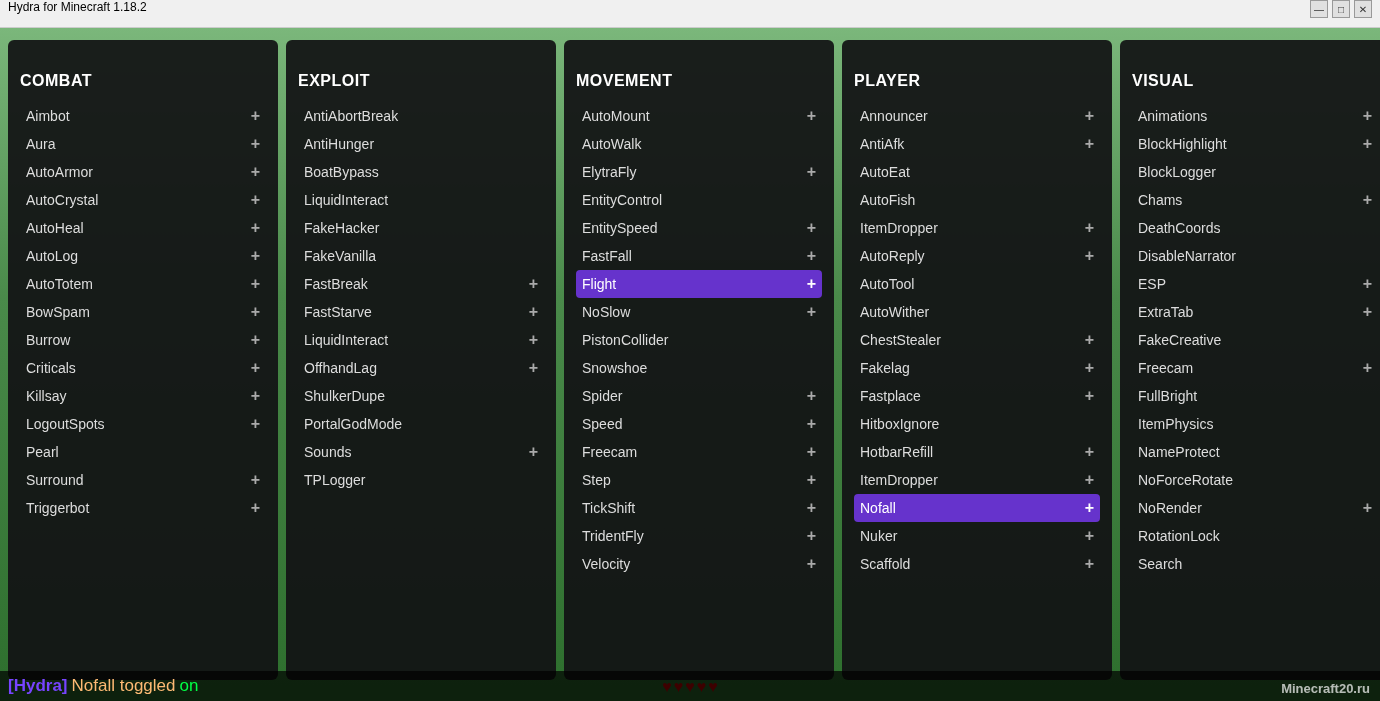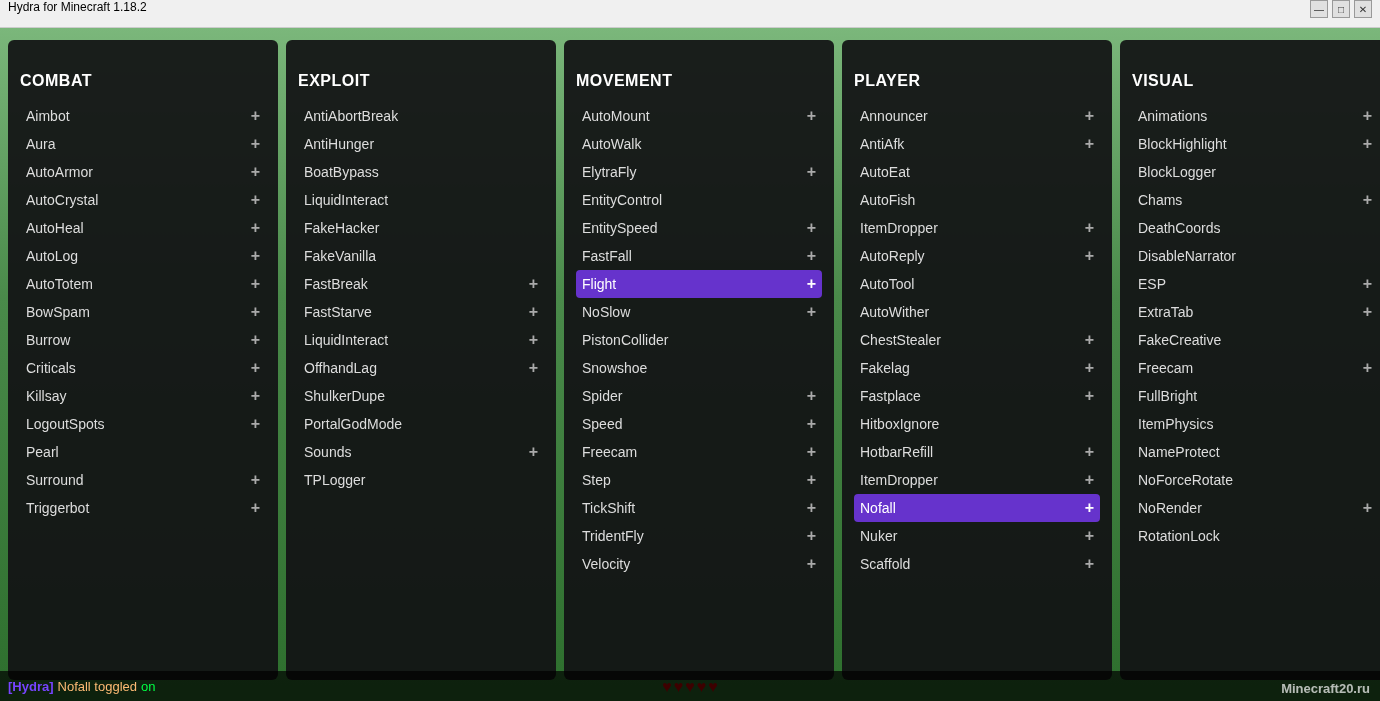--- a/index.html
+++ b/index.html
@@ -104,21 +104,21 @@
     .status-bar {
       position: absolute;
       bottom: 0;
       left: 0;
       right: 0;
       height: 30px;
       background: rgba(0,0,0,0.7);
       display: flex;
       align-items: center;
       padding: 0 8px;
-      font-size: 13px;
+      font-size: 17px;
       margin-top: 34px;
     }
     .status-prefix {
       color: #7744ff;
       font-weight: bold;
       margin-right: 4px;
     }
     .status-text {
       color: #fdba74;
     }
@@ -457,20 +457,23 @@
       <div class="module-item">
         <span class="module-name">NoForceRotate</span>
       </div>
       <div class="module-item">
         <span class="module-name">NoRender</span>
         <span class="module-plus">+</span>
       </div>
       <div class="module-item">
         <span class="module-name">RotationLock</span>
       </div>
+      <div class="module-item">
+        <span class="module-name">Search</span>
+      </div>
     </div>
   </div>
 
 <div class="hearts" id="hearts-display">
     <span class="heart">♥</span>
     <span class="heart">♥</span>
     <span class="heart">♥</span>
     <span class="heart">♥</span>
     <span class="heart">♥</span>
   </div>

